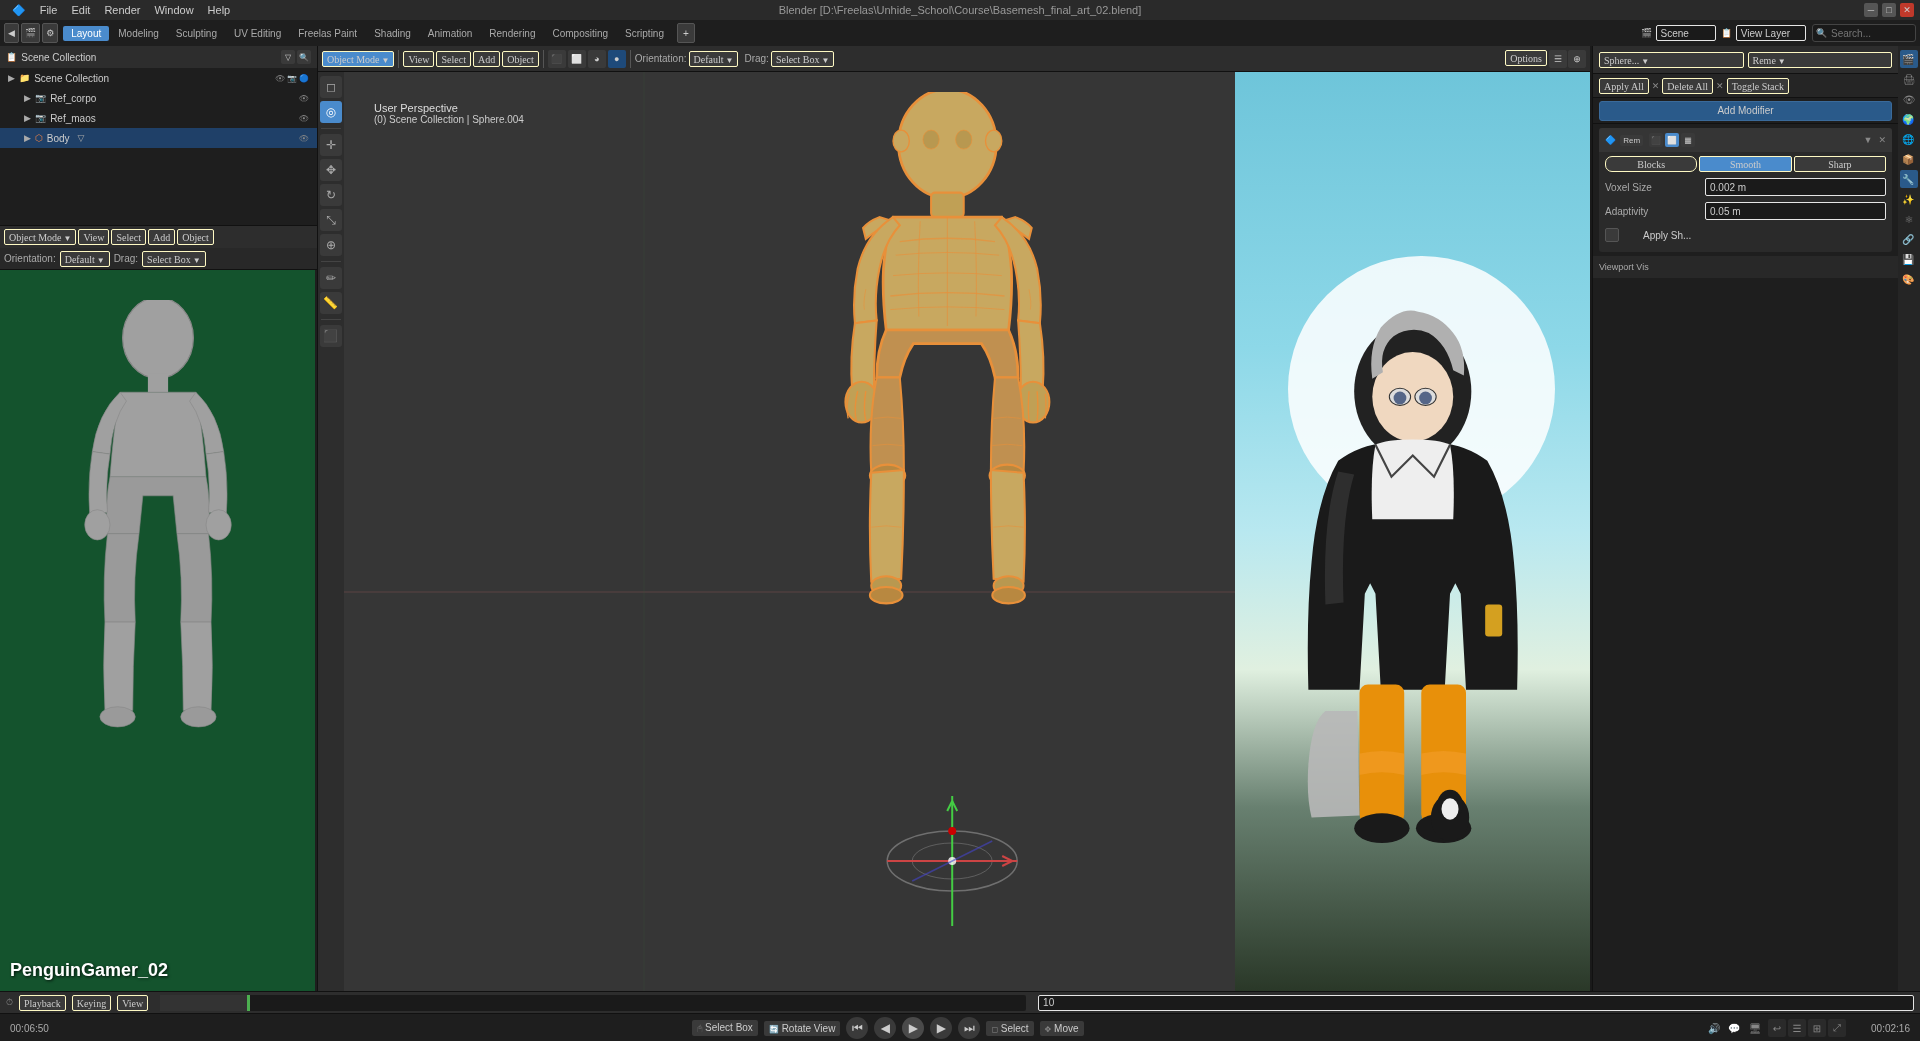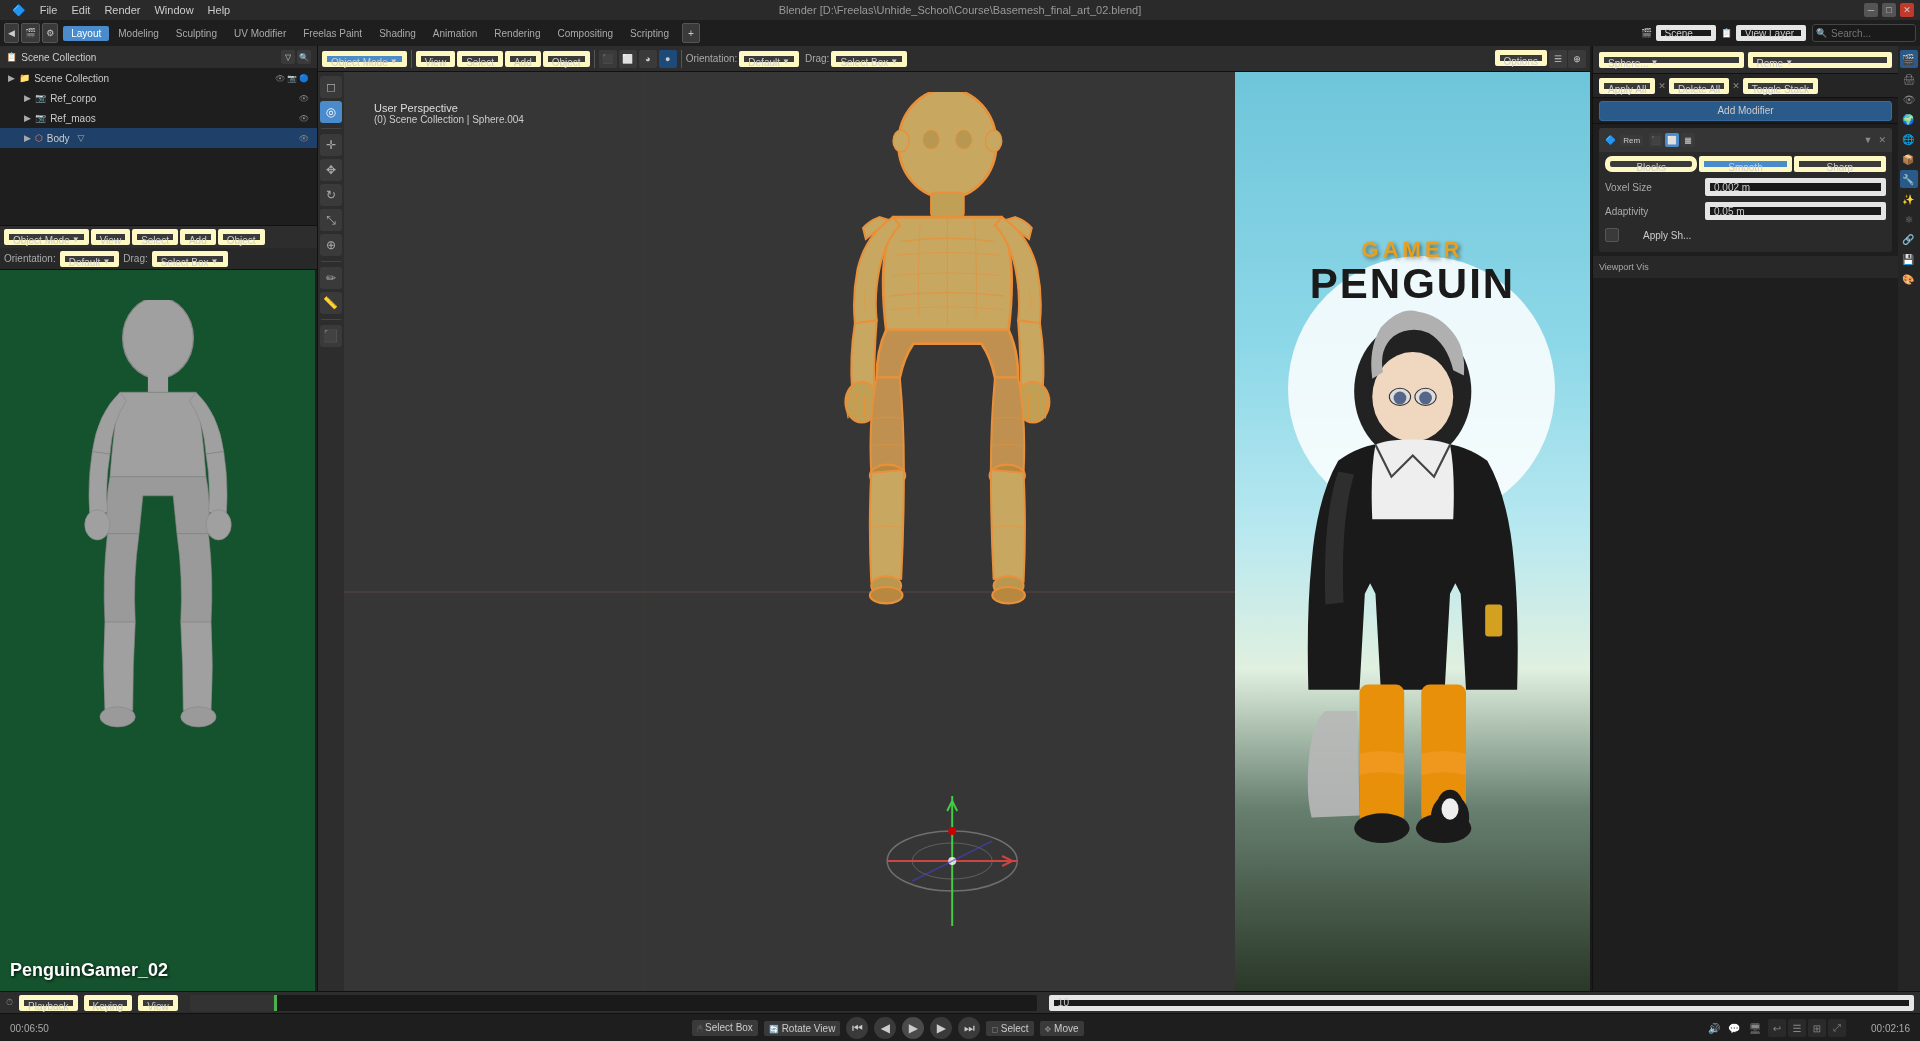--- a/index.html
+++ b/index.html
@@ -156,21 +156,21 @@
       align-items: center;
       height: 22px;
       gap: 20px;
       margin-bottom: 2px;
     }
     .rp-label { font-size: 10px; color: #aaa; width: 80px; }
     .rp-field {
       flex: 1;
       height: 18px;
       background: #1a1a1a;
-      border: 5px solid #e5e5e5;
+      border: 1px solid #e5e5e5;
       border-radius: 2px;
       color: #ccc;
       font-size: 10px;
       padding: 0 4px;
       display: flex;
       align-items: center;
     }
 
     
     .mod-section {
@@ -249,28 +249,29 @@
       background: #2d2d2d;
       display: flex;
       align-items: center;
       padding: 0 4px;
       gap: 2px;
       font-size: 10px;
     }
     .st-btn {
       padding: 1px 4px;
       background: #3a3a3a;
-      border: 5px solid #fef9c3;
+      border: 1px solid #fef9c3;
       border-radius: 2px;
       font-size: 10px;
       cursor: pointer;
       color: #ccc;
       height: 16px;
       display: flex;
-      align-items: flex-start;
+      align-items: flex-end;
+      font-family: Liberation Serif, serif;
     }
     .st-btn.active { background: #4a8bcc; }
   </style>
 </head>
 <body>
 
 <div class="top-menubar">
   <span class="menu-item">🔷</span>
   <span class="menu-item">File</span>
   <span class="menu-item">Edit</span>
@@ -289,21 +290,21 @@
 
   <div style="display:flex; gap:2px; margin-right:4px;">
     <div class="toolbar-btn" style="font-size:9px; padding:1px 3px;">◀</div>
     <div class="toolbar-btn" style="font-size:9px; padding:1px 3px;">🎬</div>
     <div class="toolbar-btn" style="font-size:9px; padding:1px 3px;">⚙</div>
   </div>
 
   <div class="tab-item active">Layout</div>
   <div class="tab-item">Modeling</div>
   <div class="tab-item">Sculpting</div>
-  <div class="tab-item">UV Modifier</div>
+  <div class="tab-item">UV Editing</div>
   <div class="tab-item">Freelas Paint</div>
   <div class="tab-item">Shading</div>
   <div class="tab-item">Animation</div>
   <div class="tab-item">Rendering</div>
   <div class="tab-item">Compositing</div>
   <div class="tab-item">Scripting</div>
   <div style="margin-left:4px;" class="toolbar-btn">+</div>
 
   <div style="margin-left:auto; display:flex; align-items:center; gap:6px;">
     <div style="display:flex; align-items:center; gap:3px;">
@@ -668,24 +669,20 @@
     <div class="vsb-icon">⊞</div>
   </div>
 </div>
 
 <div style="position:absolute; top:72px; left:calc(100% - 685px); width:355px; bottom:50px; overflow:hidden; background:#5a9aac;">
 
   <div style="position:absolute; inset:0; background:linear-gradient(180deg, #6ec5da 0%, #8dd8e8 30%, #b8e8f0 50%, #e0f0e0 65%, #688070 80%, #2a3828 100%);"></div>
 
   <div style="position:absolute; top:20%; left:15%; width:75%; padding-bottom:75%; border-radius:50%; background:rgba(255,255,255,0.85);"></div>
 
-  <div style="position:absolute; top:18%; left:50%; transform:translateX(-50%); text-align:center; z-index:5; white-space:nowrap;">
-    <div style="font-size:22px; font-weight:900; color:#e8a020; letter-spacing:4px; text-shadow:2px 2px 4px rgba(0,0,0,0.5);">GAMER</div>
-    <div style="font-size:42px; font-weight:900; color:#1a1a1a; letter-spacing:2px; line-height:1;">PENGUIN</div>
-  </div>
 
   <div style="position:absolute; top:25%; left:5%; right:5%; bottom:5%; z-index:3; display:flex; align-items:flex-end; justify-content:center; overflow:hidden;">
 
     <svg width="100%" height="100%" viewBox="0 0 300 600" preserveAspectRatio="xMidYMax meet">
 
       <ellipse cx="150" cy="80" rx="55" ry="65" fill="#222222"></ellipse>
 
       <ellipse cx="150" cy="85" rx="38" ry="42" fill="#f0d8c0"></ellipse>
 
       <path d="M 112 68 Q 108 40 120 20 Q 138 0 155 5 Q 175 8 188 25 Q 200 40 198 65 L 188 60 Q 182 35 165 25 Q 148 18 132 28 Q 118 40 122 62 Z" fill="#b0b0b0"></path>

